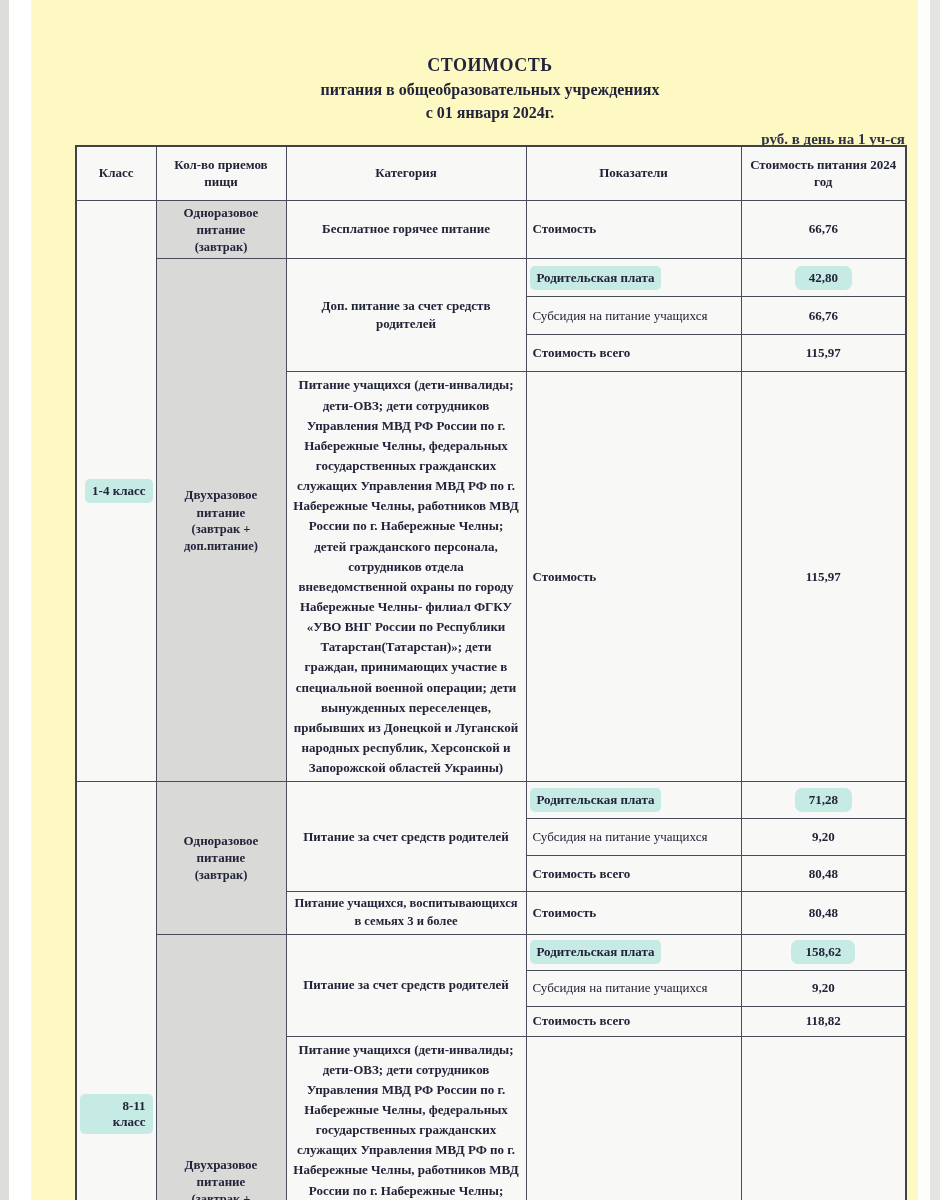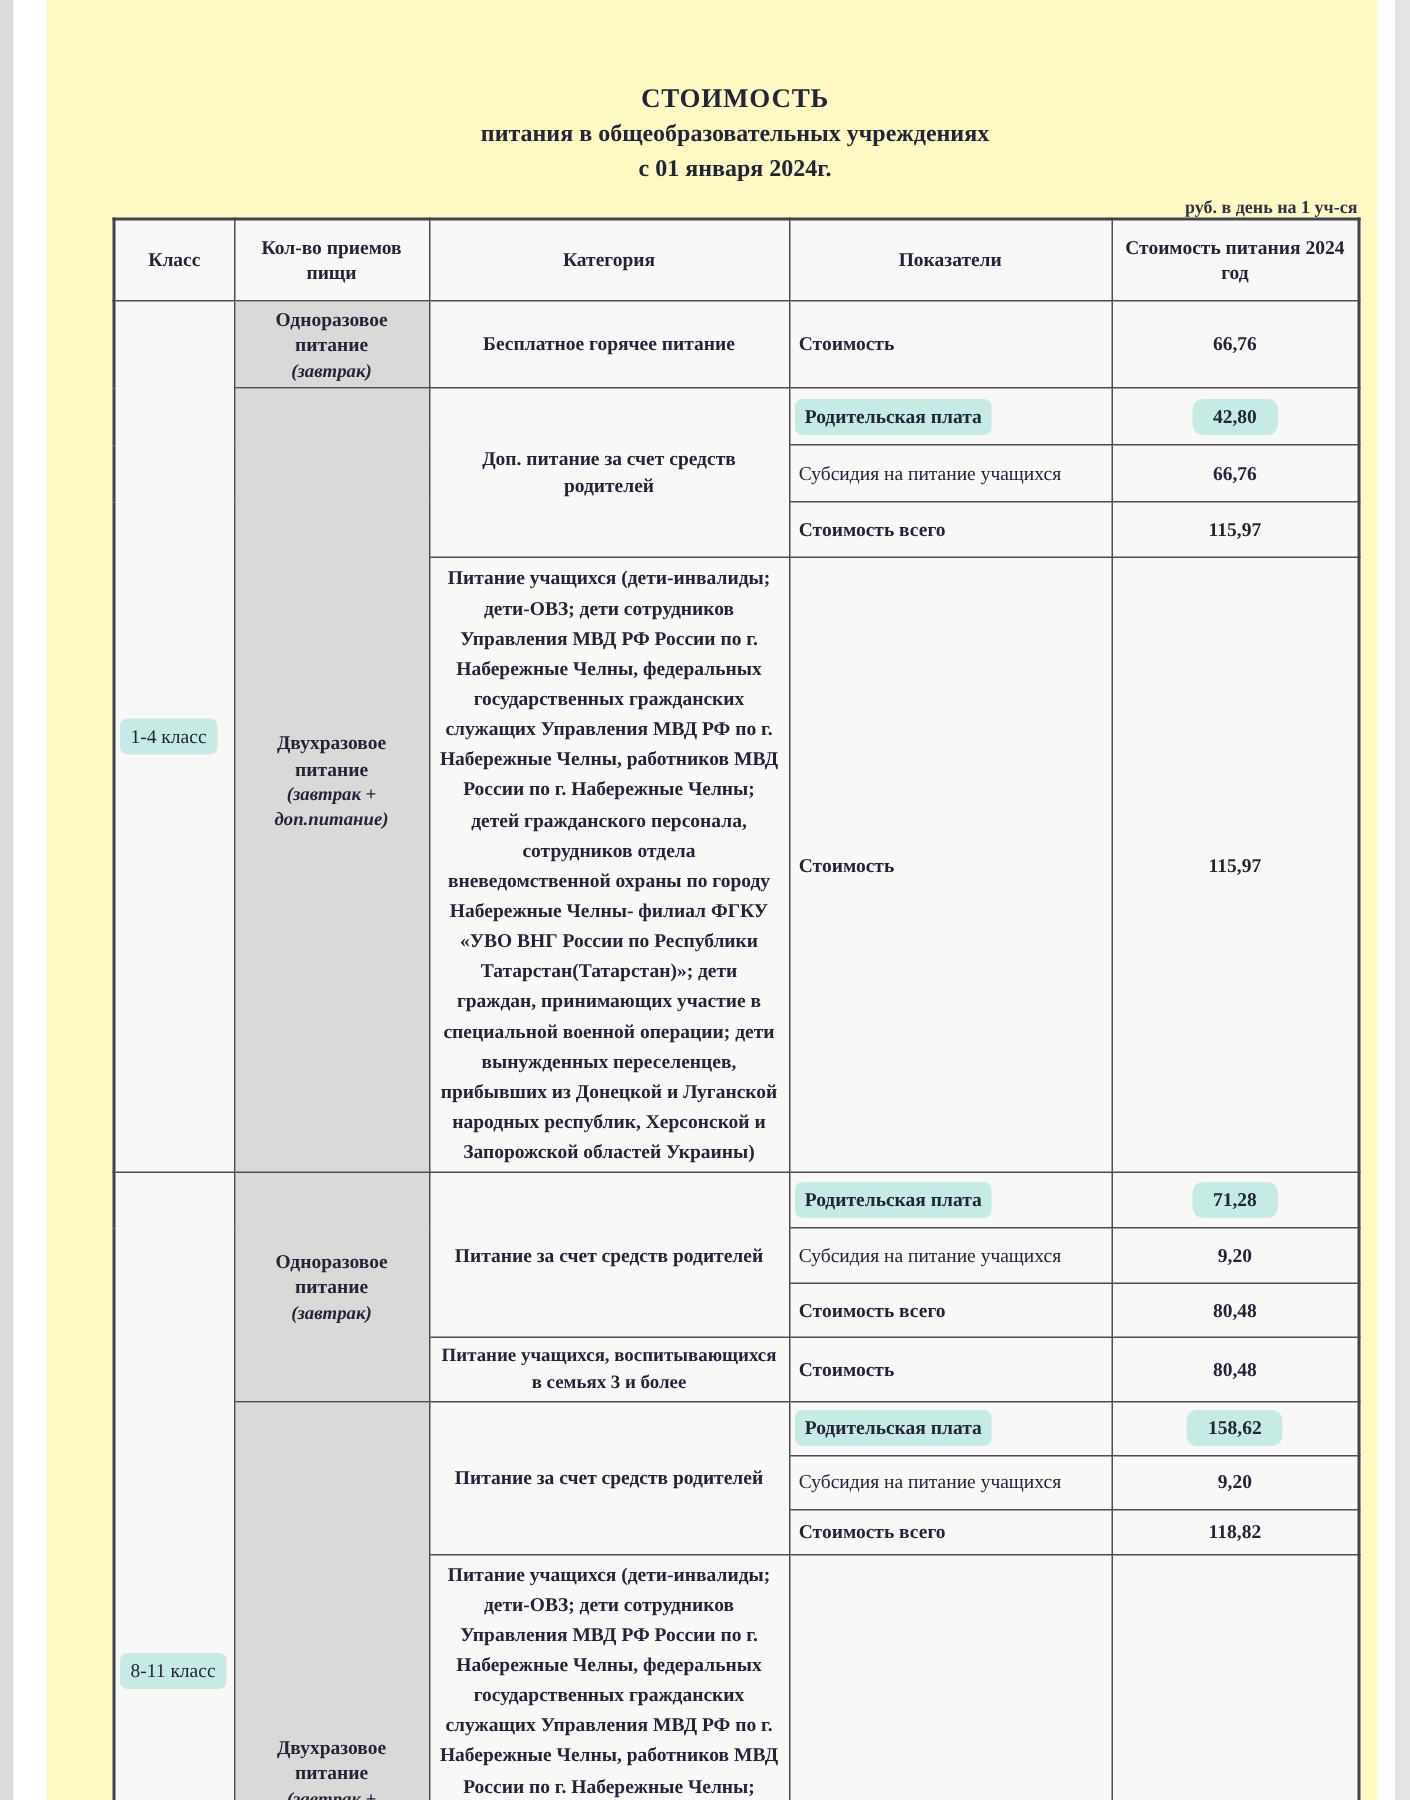--- a/index.html
+++ b/index.html
@@ -22,43 +22,43 @@
 
   .title-block{
     position:absolute;left:75px;top:52px;width:830px;
     text-align:center;font-weight:bold;line-height:1.45;
   }
   .title-l1{font-size:18px;letter-spacing:.5px;}
   .title-l2,.title-l3,.title-l4{font-size:16px;}
 
   .unit-note{
     position:absolute;left:75px;top:131px;width:830px;
-    text-align:right;font-size:12px;font-weight:bold;color:#30324a;
+    text-align:right;font-size:15px;font-weight:bold;color:#30324a;
   }
 
   table.cost{
     position:absolute;left:75px;top:145px;
     border-collapse:collapse;table-layout:fixed;
     width:830px;
     border:2.4px solid #40424c;
     background:#f8f8f6;
   }
   table.cost td,table.cost th{
     border:1.6px solid #4a4c58;
     padding:3px 6px;
     font-size:13px;
     vertical-align:middle;
     overflow:hidden;
   }
   th{font-weight:bold;text-align:center;line-height:1.35;}
-  .c-class{text-align:left;font-weight:normal;}
+  .c-class{text-align:right;font-weight:bold;}
   .c-meal{
     text-align:center;font-weight:bold;background:#d9d9d8;line-height:1.35;
   }
-  .c-meal .sub{font-weight:bold;font-size:12.5px;font-style:italic;}
+  .c-meal .sub{font-weight:bold;font-size:12.5px;}
   .c-cat{text-align:center;font-weight:bold;line-height:1.4;}
   .c-cat-long{
     text-align:center;font-weight:bold;font-size:12.6px;line-height:1.55;
     padding:6px 8px;
   }
   .c-ind{text-align:left;font-weight:bold;}
   .c-ind.light{font-weight:normal;}
   .c-val{text-align:center;font-weight:bold;font-size:13.5px;}
 
   .hl{

